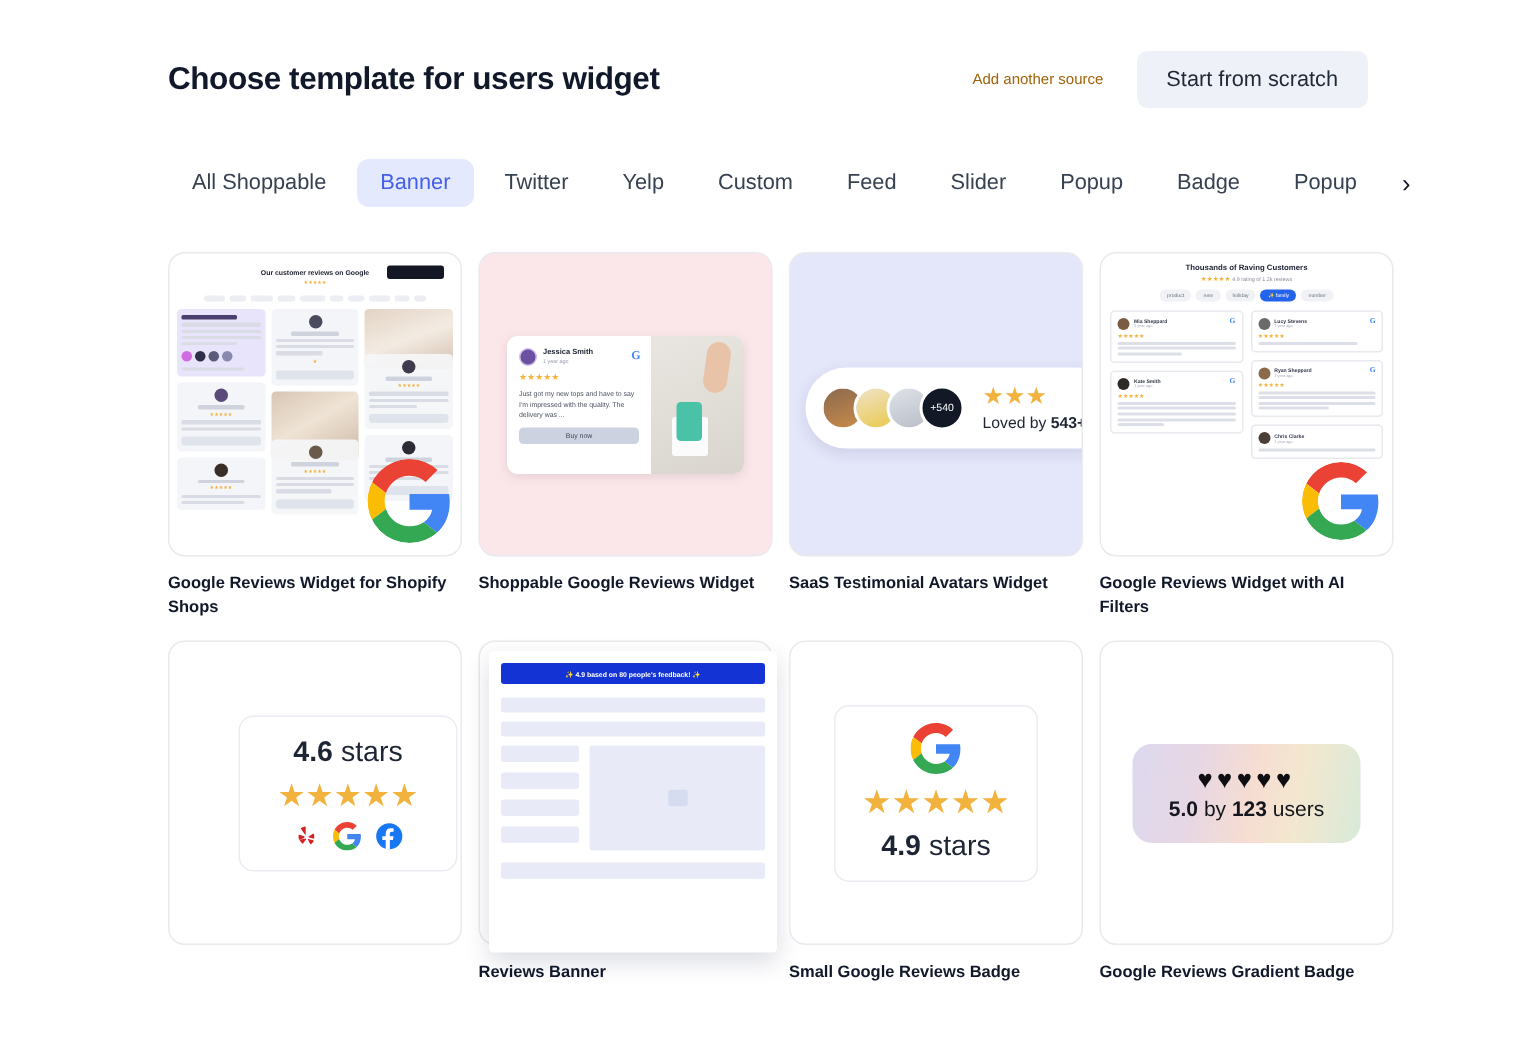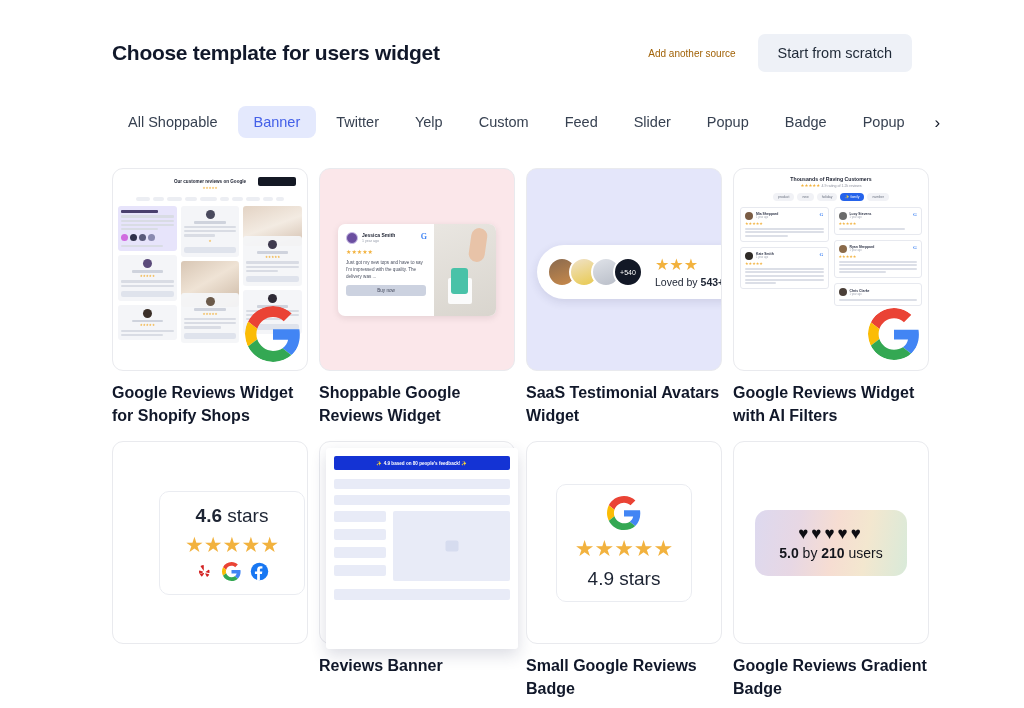--- a/index.html
+++ b/index.html
@@ -30,21 +30,21 @@
   .tab-next { margin-left: 10px; color: #111827; font-size: 17px; cursor: pointer; line-height: 1; }
 
   
   .grid { display: grid; grid-template-columns: repeat(4, 196px); column-gap: 11px; row-gap: 14px; margin-top: 30px; }
   .cell { width: 196px; }
   .thumb {
     width: 196px; height: 203px; border-radius: 11px; overflow: hidden;
     position: relative; cursor: pointer;
     border: 1px solid #e9eaee; background: #fff;
   }
-  .cell-label { margin-top: 11px; font-size: 16px; font-weight: bold; line-height: 1.42; color: #11182a; }
+  .cell-label { margin-top: 11px; font-size: 11px; font-weight: bold; line-height: 1.42; color: #11182a; }
 
   
   .stars { color: #f2b23e; letter-spacing: 0px; line-height: 1; }
   .g-overlay { position: absolute; border-radius: 50%; }
 
   
   .c1 { background: #fff; padding: 6px 5px; }
   .c1 .c1-head { text-align: center; padding: 4px 0 3px; position: relative; }
   .c1 .c1-title { font-size: 4.6px; font-weight: bold; color: #1b2030; }
   .c1 .c1-sub { font-size: 3.4px; color: #8b8f9c; margin-top: 2px; }
@@ -144,21 +144,21 @@
   .c6 .mid .rgt::after { content: ""; position: absolute; left: 50%; top: 50%; width: 13px; height: 11px;
                          transform: translate(-50%,-50%); background: #d6dcef; border-radius: 2px; }
   .c6 .bot { height: 11px; background: #e8ebf7; border-radius: 2px; margin-top: 8px; }
 
   
   .c7 { display: flex; align-items: center; justify-content: center; background: #fff; }
   .c7 .badge { width: 136px; height: 118px; border: 1px solid #eaecf1; border-radius: 10px;
                display: flex; flex-direction: column; align-items: center; justify-content: center; gap: 8px; }
   .c7 .st { font-size: 22px; line-height: 1; }
   .c7 .num { font-size: 19px; color: #1d2433; }
-  .c7 .num b { font-weight: normal; }
+  .c7 .num b { font-weight: bold; }
 
   
   .c8 { display: flex; align-items: center; justify-content: center; background: #fff; }
   .c8 .grad { width: 152px; height: 66px; border-radius: 13px;
               background: linear-gradient(100deg,#ddd9ef 0%,#e7d7e4 28%,#f6ddd2 52%,#f3e7cf 72%,#d8ead9 100%);
               display: flex; flex-direction: column; align-items: center; justify-content: center; gap: 3px; }
   .c8 .hearts { font-size: 17px; color: #0d0d12; letter-spacing: 3px; line-height: 1; }
   .c8 .txt { font-size: 14px; color: #14161d; }
   .c8 .txt b { font-weight: bold; }
 </style>
@@ -498,20 +498,20 @@
           <div class="num"><b>4.9</b><span> stars</span></div>
         </div>
       </div>
       <div class="cell-label">Small Google Reviews Badge</div>
     </div>
 
     <div class="cell">
       <div class="thumb c8">
         <div class="grad">
           <div class="hearts">♥♥♥♥♥</div>
-          <div class="txt"><b>5.0</b><span> by </span><b>210</b><span> users</span></div>
+          <div class="txt"><b>5.0</b><span> by </span><b>123</b><span> users</span></div>
         </div>
       </div>
       <div class="cell-label">Google Reviews Gradient Badge</div>
     </div>
 
   </div>
 </div>
 
 </body></html>

